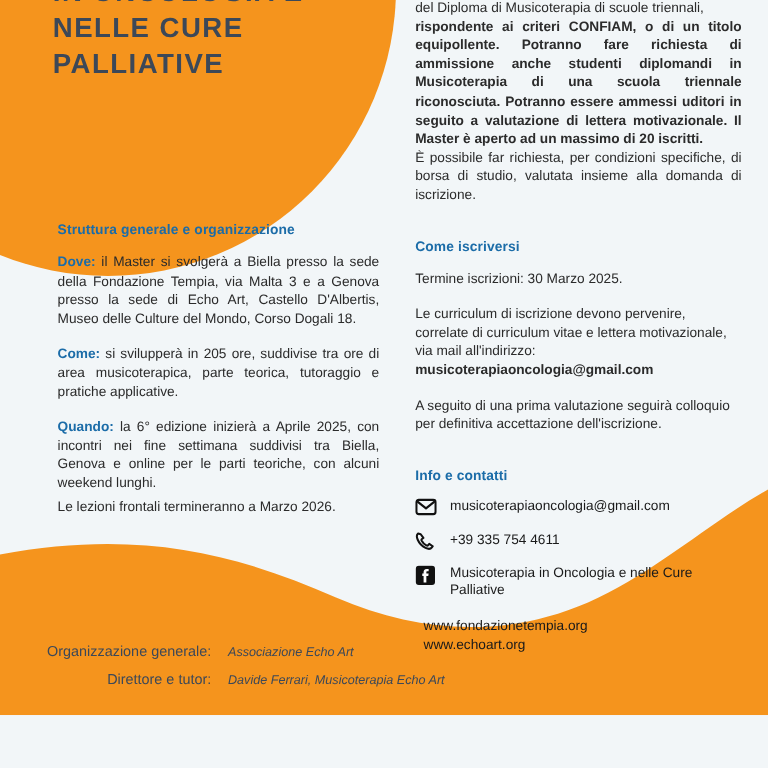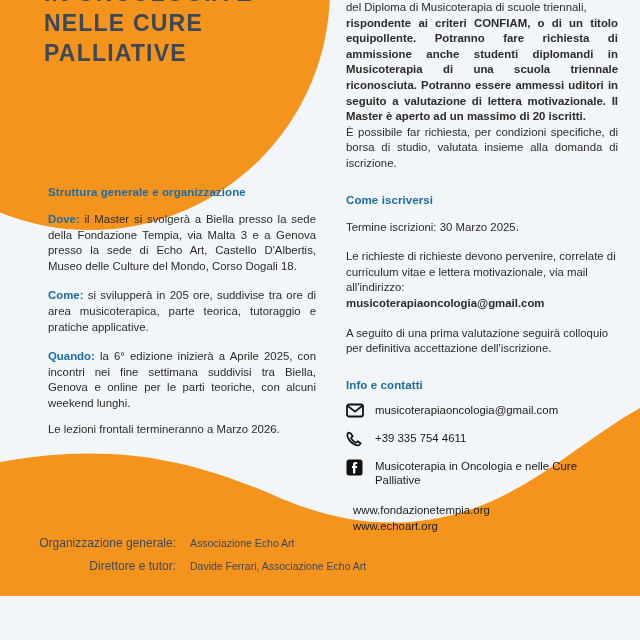--- a/index.html
+++ b/index.html
@@ -58,21 +58,21 @@
     width: 272px;
   }
 
   .sec-head {
     color: #1b6ca8;
     font-weight: bold;
     font-size: 11.5px;
     letter-spacing: 0.1px;
     margin: 0 0 14px 0;
   }
-  .sec-head.spaced { margin-top: 22px; }
+  .sec-head.spaced { margin-top: 28px; }
 
   p.body {
     margin: 0 0 14px 0;
     font-size: 11.4px;
     line-height: 15.6px;
     color: #2b2b2b;
   }
   p.body.just { text-align: justify; }
   .lbl {
     color: #1b6ca8;
@@ -138,20 +138,21 @@
   .foot-lbl {
     width: 190px;
     text-align: right;
     font-weight: normal;
     font-size: 12px;
     color: #3c4858;
     padding-right: 14px;
     box-sizing: border-box;
   }
   .foot-val {
+    font-style: italic;
     font-size: 10.5px;
     color: #3c4858;
   }
 
   
   .title {
     position: absolute;
     left: 44px;
     top: -22px;
     z-index: 2;
@@ -176,34 +177,34 @@
     <div>PALLIATIVE</div>
   </div>
 
   <div class="col col-left">
     <div class="sec-head">Struttura generale e organizzazione</div>
 
     <p class="body just"><span class="lbl">Dove:</span><span> il Master si svolgerà a Biella presso la sede della Fondazione Tempia, via Malta 3 e a Genova presso la sede di Echo Art, Castello D'Albertis, Museo delle Culture del Mondo, Corso Dogali 18.</span></p>
 
     <p class="body just"><span class="lbl">Come:</span><span> si svilupperà in 205 ore, suddivise tra ore di area musicoterapica, parte teorica, tutoraggio e pratiche applicative.</span></p>
 
-    <p class="body just" style="margin-bottom:10px"><span class="lbl">Quando:</span><span> la 6° edizione inizierà a Aprile 2025, con incontri nei fine settimana suddivisi tra Biella, Genova e online per le parti teoriche, con alcuni weekend lunghi.</span></p>
+    <p class="body just" style="margin-bottom:4px"><span class="lbl">Quando:</span><span> la 6° edizione inizierà a Aprile 2025, con incontri nei fine settimana suddivisi tra Biella, Genova e online per le parti teoriche, con alcuni weekend lunghi.</span></p>
     <p class="body" style="margin-top:0">Le lezioni frontali termineranno a Marzo 2026.</p>
   </div>
 
   <div class="col col-right">
     <p class="intro" style="margin-bottom:0;">del Diploma di Musicoterapia di scuole triennali,</p>
     <p class="intro" style="margin-top:0;font-weight:bold;">rispondente ai criteri CONFIAM, o di un titolo equipollente. Potranno fare richiesta di ammissione anche studenti diplomandi in Musicoterapia di una scuola triennale riconosciuta. Potranno essere ammessi uditori in seguito a valutazione di lettera motivazionale. Il Master è aperto ad un massimo di 20 iscritti.</p>
     <p class="intro" style="margin-top:0;">È possibile far richiesta, per condizioni specifiche, di borsa di studio, valutata insieme alla domanda di iscrizione.</p>
 
     <div class="sec-head spaced">Come iscriversi</div>
 
     <p class="body">Termine iscrizioni: 30 Marzo 2025.</p>
 
-    <p class="body" style="margin-bottom:0">Le richieste di richieste devono pervenire, correlate di curriculum vitae e lettera motivazionale, via mail all'indirizzo:</p>
+    <p class="body" style="margin-bottom:0">Le curriculum di iscrizione devono pervenire, correlate di curriculum vitae e lettera motivazionale, via mail all'indirizzo:</p>
     <p class="body bold-mail" style="margin-top:0">musicoterapiaoncologia@gmail.com</p>
 
     <p class="body">A seguito di una prima valutazione seguirà colloquio per definitiva accettazione dell'iscrizione.</p>
 
     <div class="sec-head spaced" style="margin-bottom:10px">Info e contatti</div>
 
     <div class="contact-list">
 
       <div class="contact-row">
         <span class="contact-ico">
@@ -246,17 +247,17 @@
     <path d="M0,56 C110,36 190,52 280,92 C350,122 420,126 490,96 C545,72 590,30 640,2 L640,190 L0,190 Z" fill="#f5941d"></path>
   </svg>
 
   <div class="footer">
     <div class="foot-row">
       <div class="foot-lbl">Organizzazione generale:</div>
       <div class="foot-val">Associazione Echo Art</div>
     </div>
     <div class="foot-row">
       <div class="foot-lbl">Direttore e tutor:</div>
-      <div class="foot-val">Davide Ferrari, Associazione Echo Art</div>
+      <div class="foot-val">Davide Ferrari, Musicoterapia Echo Art</div>
     </div>
   </div>
 
 </div>
 
 </body></html>

